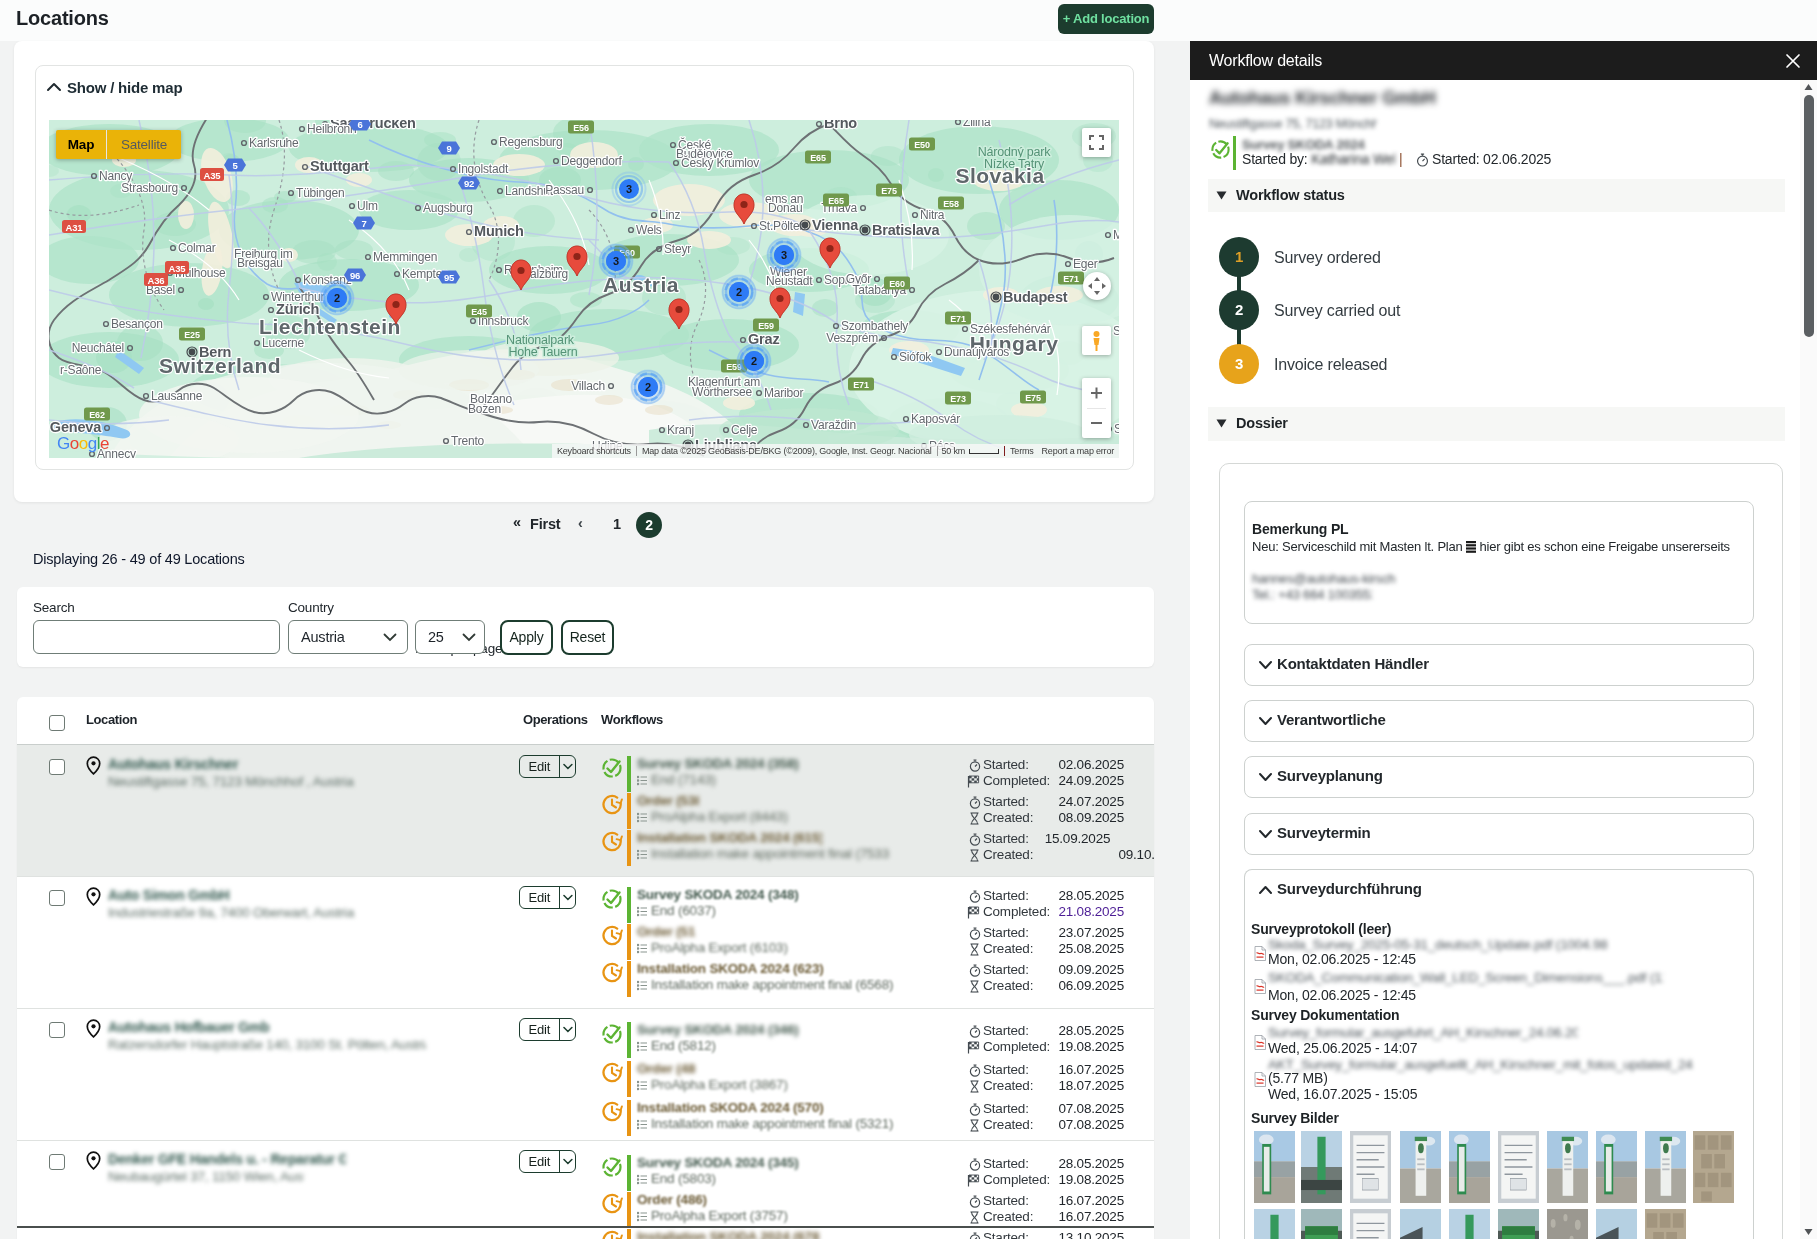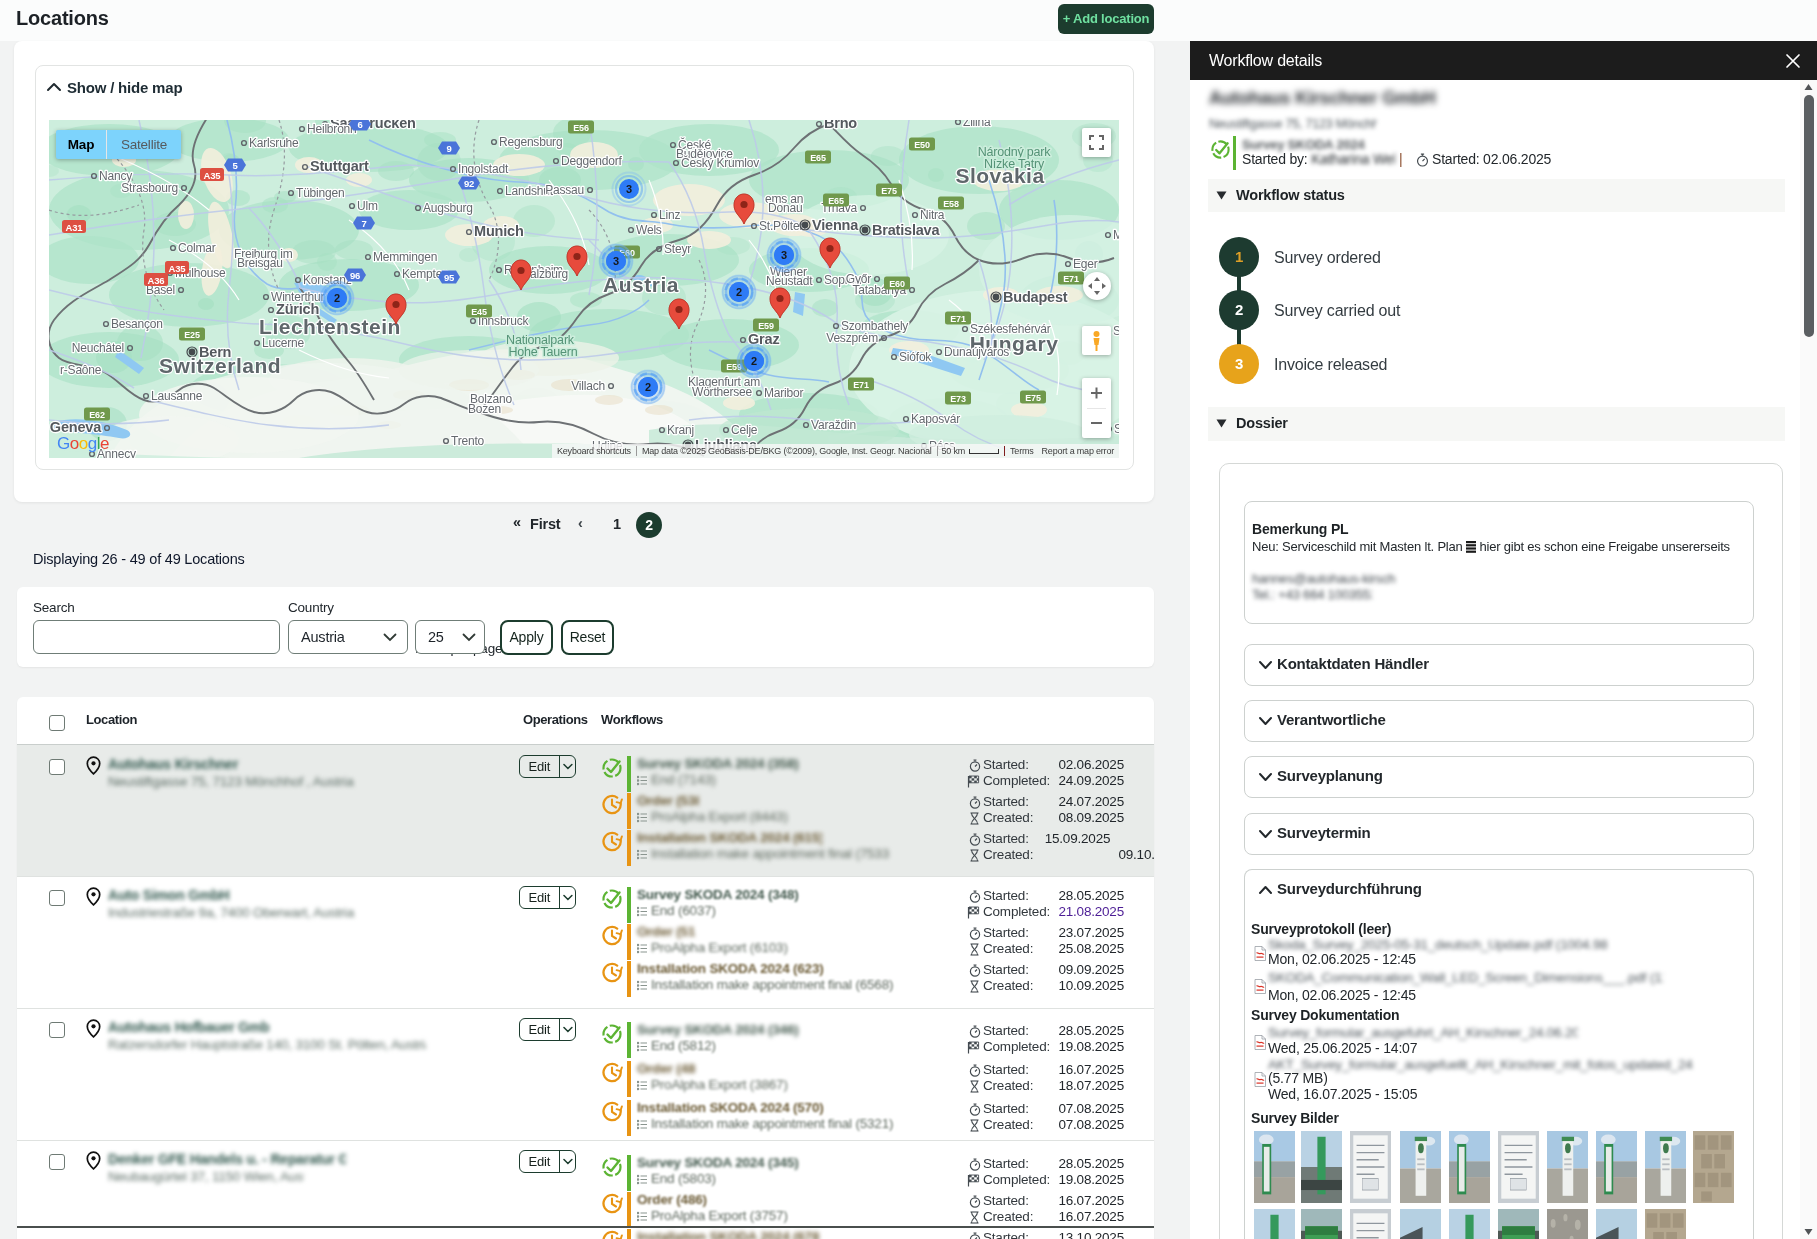--- a/index.html
+++ b/index.html
@@ -616,21 +616,21 @@
           <circle cx="0" cy="-19.5" r="3.6" fill="#8e2418"></circle>
         </g>
 <g transform="translate(731,198)">
           <path d="M0,0 C-2.5,-7 -10,-10.5 -10,-19 C-10,-25.5 -5.5,-30 0,-30 C5.5,-30 10,-25.5 10,-19 C10,-10.5 2.5,-7 0,0 Z" fill="#e74b3c" stroke="#b33327" stroke-width="0.6"></path>
           <circle cx="0" cy="-19.5" r="3.6" fill="#8e2418"></circle>
         </g>
 
   </svg>
 
   
-  <div style="position:absolute;left:7px;top:10px;width:125px;height:29px;background:#7dd3fc;border-radius:2px;box-shadow:0 1px 4px rgba(0,0,0,0.3);display:flex;">
+  <div style="position:absolute;left:7px;top:10px;width:125px;height:29px;background:#eab308;border-radius:2px;box-shadow:0 1px 4px rgba(0,0,0,0.3);display:flex;">
     <div style="width:51px;text-align:center;line-height:29px;font-size:13.5px;font-weight:bold;color:#000;border-right:1px solid #e6e6e6;">Map</div>
     <div style="flex:1;text-align:center;line-height:29px;font-size:13.5px;color:#565a5e;">Satellite</div>
   </div>
   
   <div style="position:absolute;left:1033px;top:8px;width:29px;height:29px;background:#fff;border-radius:2px;box-shadow:0 1px 4px rgba(0,0,0,0.3);">
     <svg width="29" height="29" viewBox="0 0 29 29">
           <g stroke="#666" stroke-width="2" fill="none">
             <path d="M8,12 L8,8 L12,8"></path>
             <path d="M17,8 L21,8 L21,12"></path>
             <path d="M21,17 L21,21 L17,21"></path>
@@ -946,21 +946,21 @@
 <div class="abs" style="left:1014px;top:265px;width:93px;text-align:right;font-size:13.5px;color:#22272c;">09.09.2025</div>
 <svg class="abs" style="left:952px;top:283px;" width="11" height="13" viewBox="0 0 11 13">
         <g fill="none" stroke="#444b50" stroke-width="1.1">
           <path d="M1.5,1 L9.5,1"></path>
           <path d="M1.5,12 L9.5,12"></path>
           <path d="M2.5,1 C2.5,4 4.5,5.5 5.5,6.5 C6.5,7.5 8.5,9 8.5,12"></path>
           <path d="M8.5,1 C8.5,4 6.5,5.5 5.5,6.5 C4.5,7.5 2.5,9 2.5,12"></path>
         </g>
       </svg>
 <div class="abs" style="left:966px;top:281px;font-size:13.5px;color:#32383d;">Created:</div>
-<div class="abs" style="left:1014px;top:281px;width:93px;text-align:right;font-size:13.5px;color:#22272c;">10.09.2025</div>
+<div class="abs" style="left:1014px;top:281px;width:93px;text-align:right;font-size:13.5px;color:#22272c;">06.09.2025</div>
 <div class="abs" style="left:0;top:443px;width:1137px;height:1px;background:#dfe2e0;"></div>
 <div class="abs" style="left:32px;top:325px;width:16px;height:16px;border:1.5px solid #6e7a74;border-radius:3px;background:#fff;"></div>
 <svg class="abs" style="left:69px;top:322px;" width="15" height="19" viewBox="0 0 15 19">
         <path d="M7.5,1.2 C4,1.2 1.3,3.9 1.3,7.4 C1.3,12 7.5,17.8 7.5,17.8 C7.5,17.8 13.7,12 13.7,7.4 C13.7,3.9 11,1.2 7.5,1.2 Z" fill="none" stroke="#111" stroke-width="1.7"></path>
         <circle cx="7.5" cy="7.3" r="2.1" fill="#111"></circle>
       </svg>
 <div class="abs blur2" style="left:91px;top:322px;width:162px;overflow:hidden;font-size:14px;font-weight:bold;color:#31584e;white-space:nowrap;">Autohaus Hofbauer GmbH</div>
 <div class="abs blur2" style="left:91px;top:340px;width:318px;overflow:hidden;font-size:13.5px;color:#5c6d66;white-space:nowrap;">Ratzersdorfer Hauptstraße 140, 3100 St. Pölten, Austria</div>
 <div class="abs" style="left:502px;top:321px;width:57px;height:23px;border:1.6px solid #1c3c2e;border-radius:6px;display:flex;align-items:center;">
       <div style="width:39px;text-align:center;font-size:13px;color:#16211c;">Edit</div>

